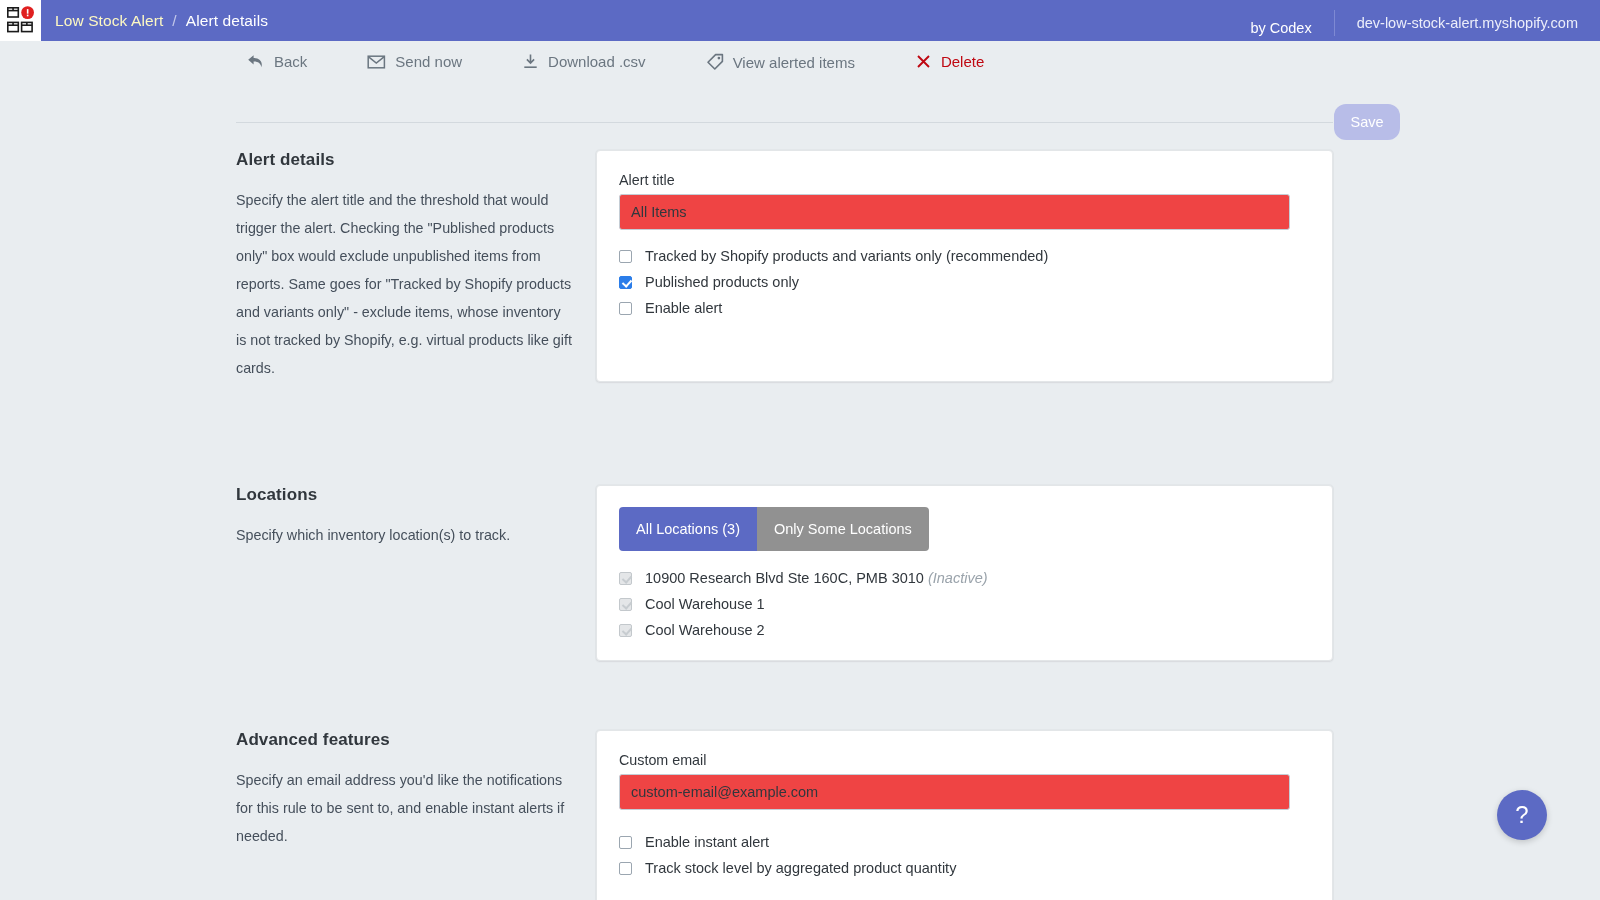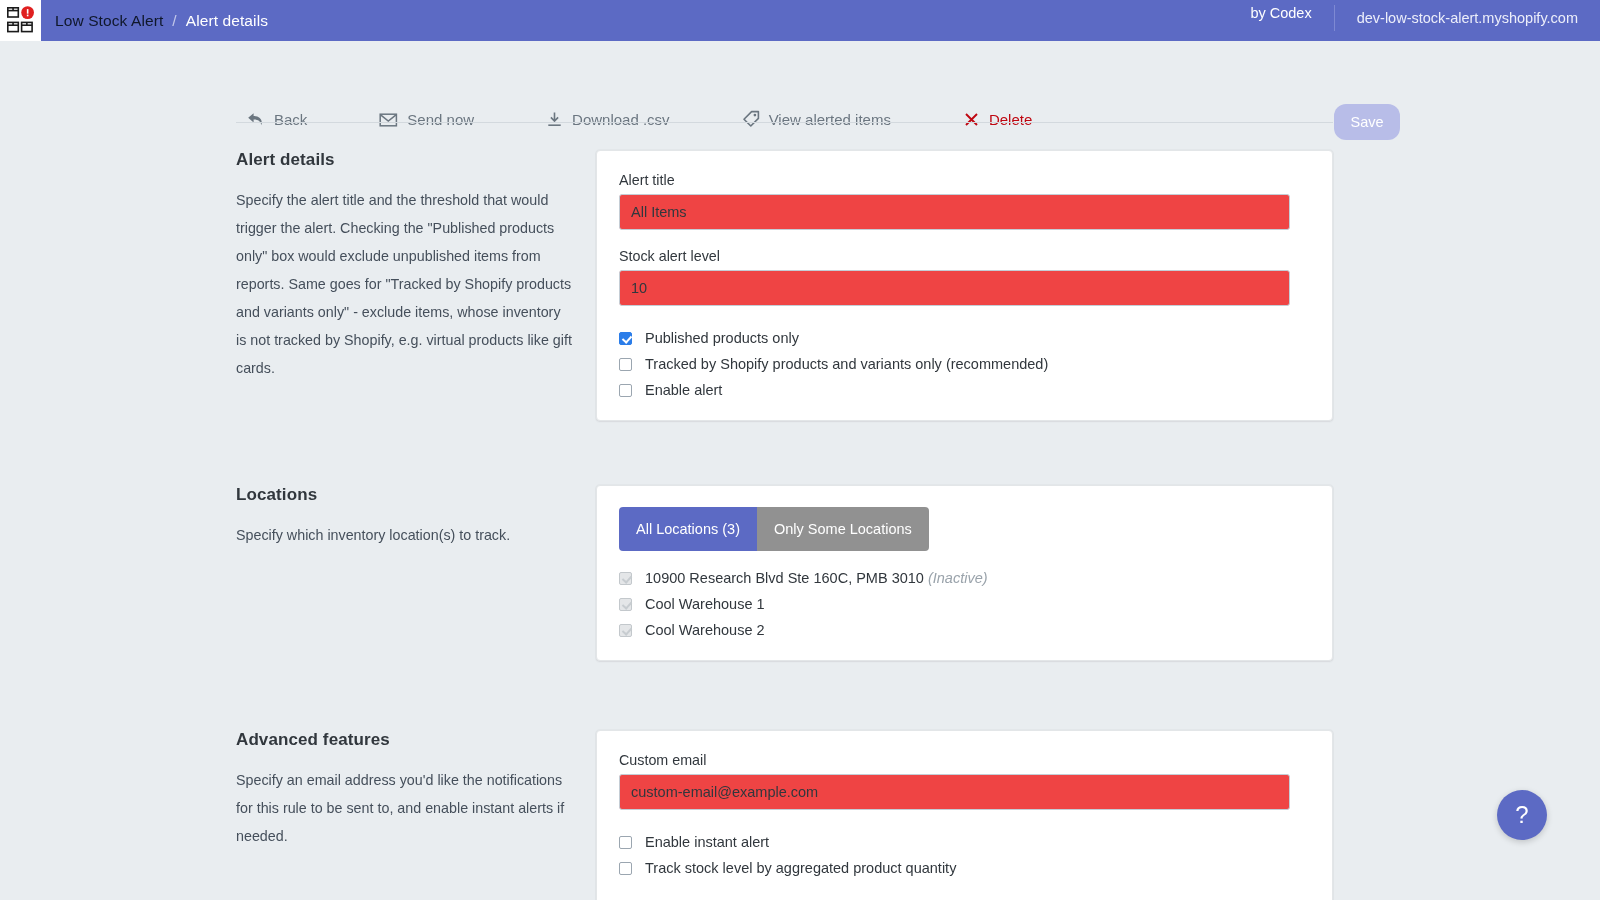--- a/index.html
+++ b/index.html
@@ -25,47 +25,47 @@
     background: #ffffff;
     display: flex; align-items: center; justify-content: center;
     flex: 0 0 41px;
   }
   .breadcrumb {
     display: flex; align-items: center;
     margin-left: 14px;
     font-size: 15.5px;
     letter-spacing: .1px;
   }
-  .bc-parent { color: #0f172a; }
+  .bc-parent { color: #fef9c3; }
   .bc-sep { color: #c3c8ea; margin: 0 9px; }
   .bc-current { color: #ffffff; }
   .topbar-right {
     margin-left: auto;
-    display: flex; align-items: flex-start; height: 31px;
+    display: flex; align-items: flex-end; height: 31px;
   }
   .by-codex {
     font-size: 14.5px; color: #ffffff;
     padding-right: 22px;
   }
   .shop-domain {
     font-size: 14.5px; color: #eceefa;
     padding: 0 22px 0 22px;
     border-left: 1px solid #7e89d3;
     height: 26px; display: flex; align-items: center;
   }
 
   
   .toolbar {
     position: absolute; top: 41px; left: 0;
     width: 1600px; height: 81px;
     display: flex; align-items: center;
   }
   .toolbar-inner {
-    position: absolute; left: 236px; top: 12px;
-    height: 81px; display: flex; align-items: flex-end; gap: 16px;
+    position: absolute; left: 236px; top: 6px;
+    height: 81px; display: flex; align-items: flex-start; gap: 4px;
   }
   .tb-btn {
     display: flex; align-items: center; gap: 9px;
     font-size: 15px; color: #6b7680;
     background: none; border: 0; padding: 6px 10px;
     cursor: pointer; margin-right: 36px;
     white-space: nowrap;
   }
   .tb-btn:last-child { margin-right: 0; }
   .tb-btn svg { display: block; }
@@ -281,32 +281,28 @@
   <div class="section" style="top: 27px;">
     <div class="sec-left">
       <h2 class="sec-title">Alert details</h2>
       <p class="sec-desc">Specify the alert title and the threshold that would trigger the alert. Checking the "Published products only" box would exclude unpublished items from reports. Same goes for "Tracked by Shopify products and variants only" - exclude items, whose inventory is not tracked by Shopify, e.g. virtual products like gift cards.</p>
     </div>
     <div class="card">
       <div class="field">
         <label class="field-label">Alert title</label>
         <input class="text-input" type="text" value="All Items" style="">
       </div>
-      <div class="field last">
-        <label class="field-label">Stock alert level</label>
-        <input class="text-input" type="text" value="10" style="">
-      </div>
-
+
+      <div class="cb-row">
+        <span class="cb"></span>
+        <span class="cb-label">Tracked by Shopify products and variants only (recommended)</span>
+      </div>
       <div class="cb-row">
         <span class="cb checked"></span>
         <span class="cb-label">Published products only</span>
-      </div>
-      <div class="cb-row">
-        <span class="cb"></span>
-        <span class="cb-label">Tracked by Shopify products and variants only (recommended)</span>
       </div>
       <div class="cb-row">
         <span class="cb"></span>
         <span class="cb-label">Enable alert</span>
       </div>
     </div>
   </div>
 
   <div class="section" style="top: 362px;">
     <div class="sec-left">

